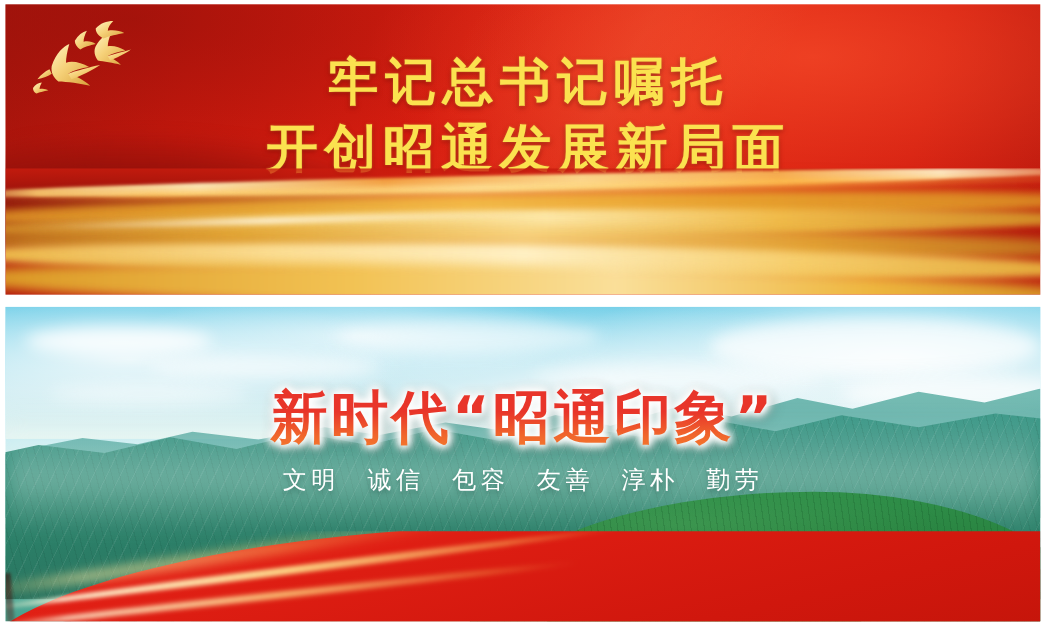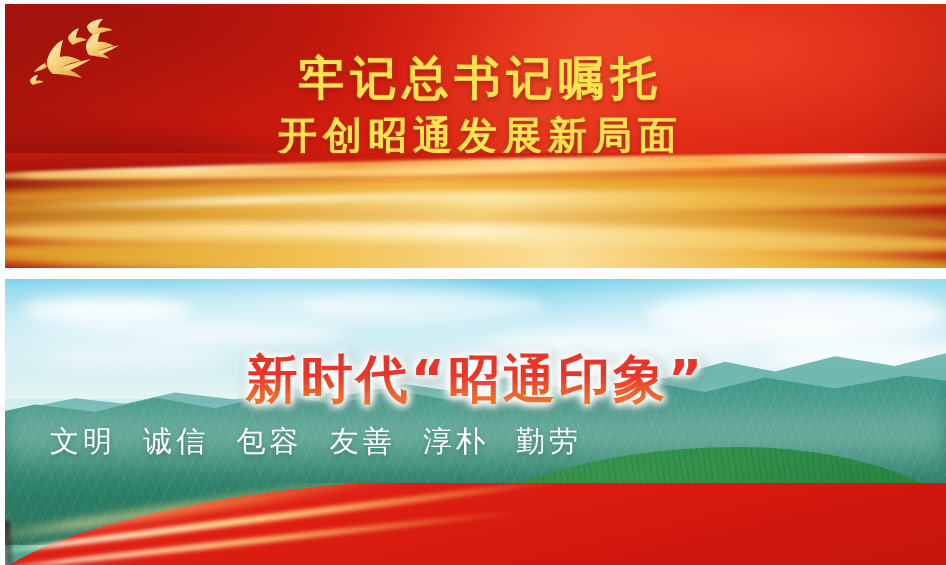--- a/index.html
+++ b/index.html
@@ -158,23 +158,23 @@
     right: 0;
     top: 48px;
     text-align: center;
     font-family: "DejaVu Serif", "Liberation Serif", serif;
     color: #fbe24f;
     font-weight: 700;
     letter-spacing: 6px;
     line-height: 1.16;
     text-shadow: 0 2px 5px rgba(110,10,5,0.55), 0 0 2px rgba(255,220,90,0.5);
   }
-  .red-title .line { display: block; }
+  .red-title .line { display: block; font-family: Liberation Mono, monospace; }
   .rt-l1 { font-size: 46px; padding-left: 10px; }
-  .rt-l2 { font-size: 39px; padding-left: 10px; margin-top: 8px; }
+  .rt-l2 { font-size: 47px; padding-left: 10px; margin-top: 8px; }
 
   
   .gap-strip {
     position: absolute;
     left: 0; top: 268px; width: 946px; height: 11px;
     background: #ffffff;
   }
 
   
   .photo-banner {
@@ -380,28 +380,28 @@
             drop-shadow(0 0 4px rgba(255,255,255,1))
             drop-shadow(0 0 3px rgba(255,255,255,0.95))
             drop-shadow(2px 3px 3px rgba(30,70,60,0.35));
     white-space: nowrap;
   }
 
   .photo-subtitle {
     position: absolute;
     left: 0; right: 0;
     top: 143px;
+    text-align: center;
     font-family: "DejaVu Sans", "Liberation Sans", sans-serif;
     font-weight: 400;
-    font-size: 29px;
+    font-size: 22px;
     letter-spacing: 4px;
     color: #ffffff;
     text-shadow: 0 2px 5px rgba(20,70,60,0.45);
     white-space: nowrap;
-    padding-left: 38px;
   }
   .photo-subtitle span { margin: 0 7px; }
 </style>
 </head>
 <body>
 
 <div id="poster">
 
   <div class="red-banner">
 

